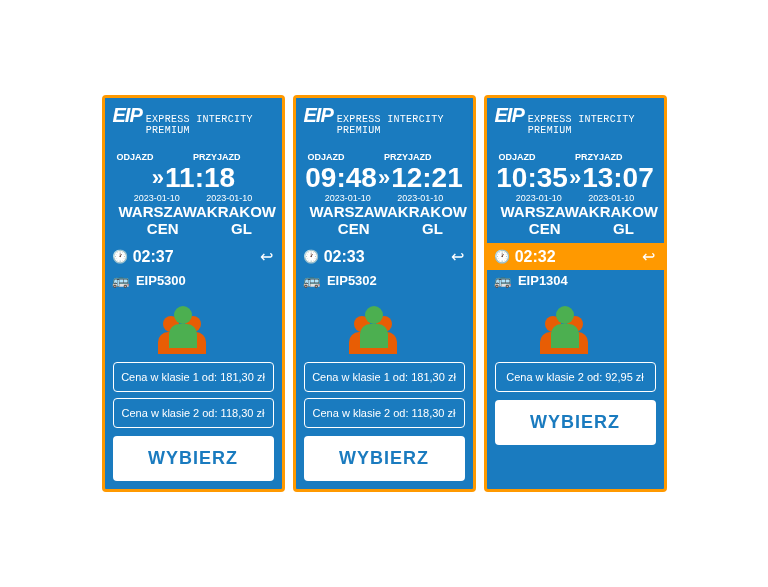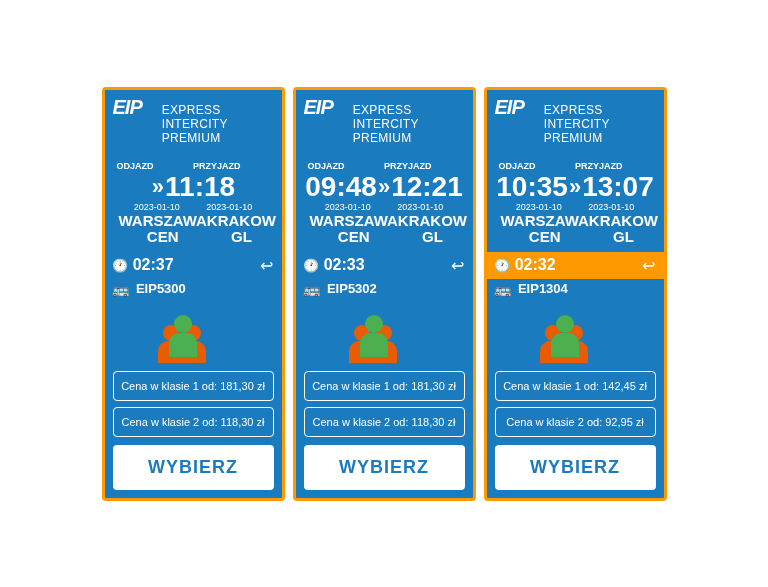--- a/index.html
+++ b/index.html
@@ -37,25 +37,26 @@
       margin-bottom: 4px;
     }
     .eip-big {
       font-size: 20px;
       font-weight: bold;
       color: #fff;
       font-style: italic;
       letter-spacing: -1px;
     }
     .eip-small {
-      font-size: 12px;
+      font-size: 10px;
       color: #fff;
       text-transform: uppercase;
-      margin-left: 20px;
+      margin-left: 4px;
       letter-spacing: 0.3px;
+      font-family: Liberation Mono, monospace;
     }
     .col-headers {
       display: flex;
       flex-direction: row;
       justify-content: space-between;
       padding: 0 4px;
     }
     .col-header {
       font-size: 9px;
       color: #fff;
@@ -378,18 +379,17 @@
           <div class="person-body" style="width:26px;height:22px;background:#e85d04;"></div>
         </div>
 
         <div class="person p3">
           <div class="person-head" style="width:18px;height:18px;background:#4caf50;"></div>
           <div class="person-body" style="width:28px;height:24px;background:#4caf50;"></div>
         </div>
       </div>
     </div>
     <div class="prices-section">
-      <button class="price-btn">Cena w klasie 1 od: 142,45 zł</button>
       <button class="price-btn">Cena w klasie 2 od: 92,95 zł</button>
     </div>
     <button class="wybierz-btn">WYBIERZ</button>
   </div>
   </div>
 
 </body></html>

